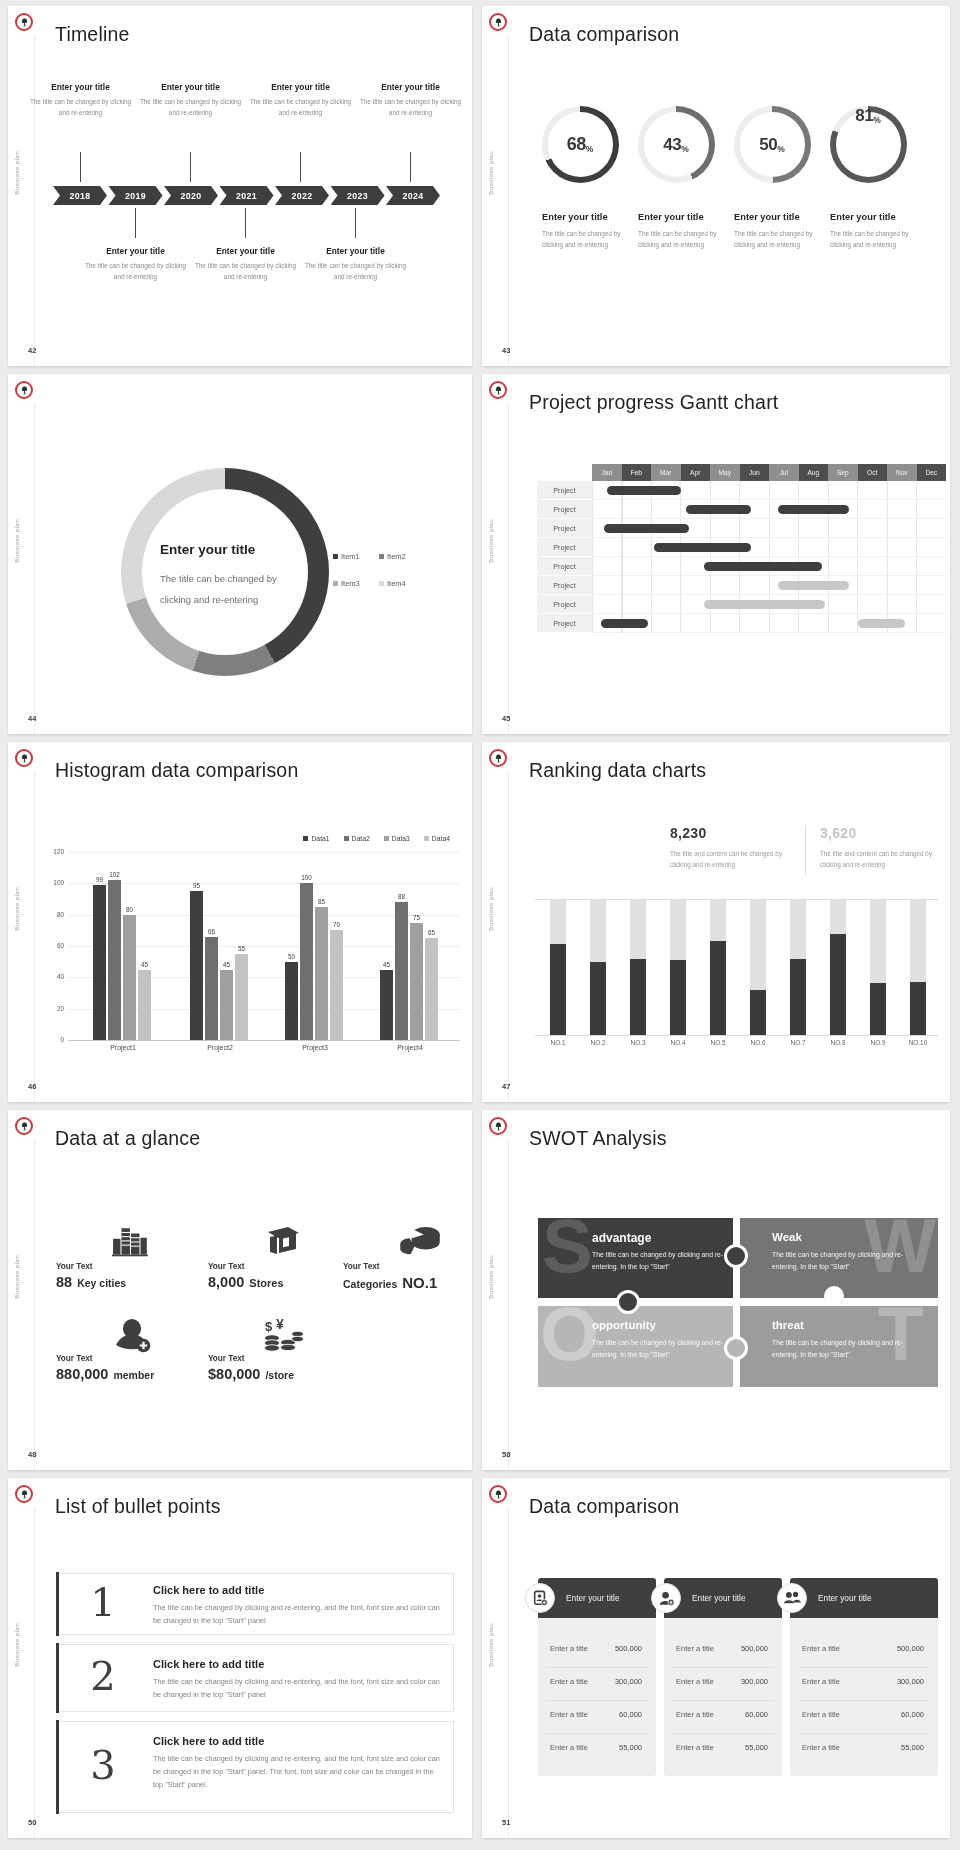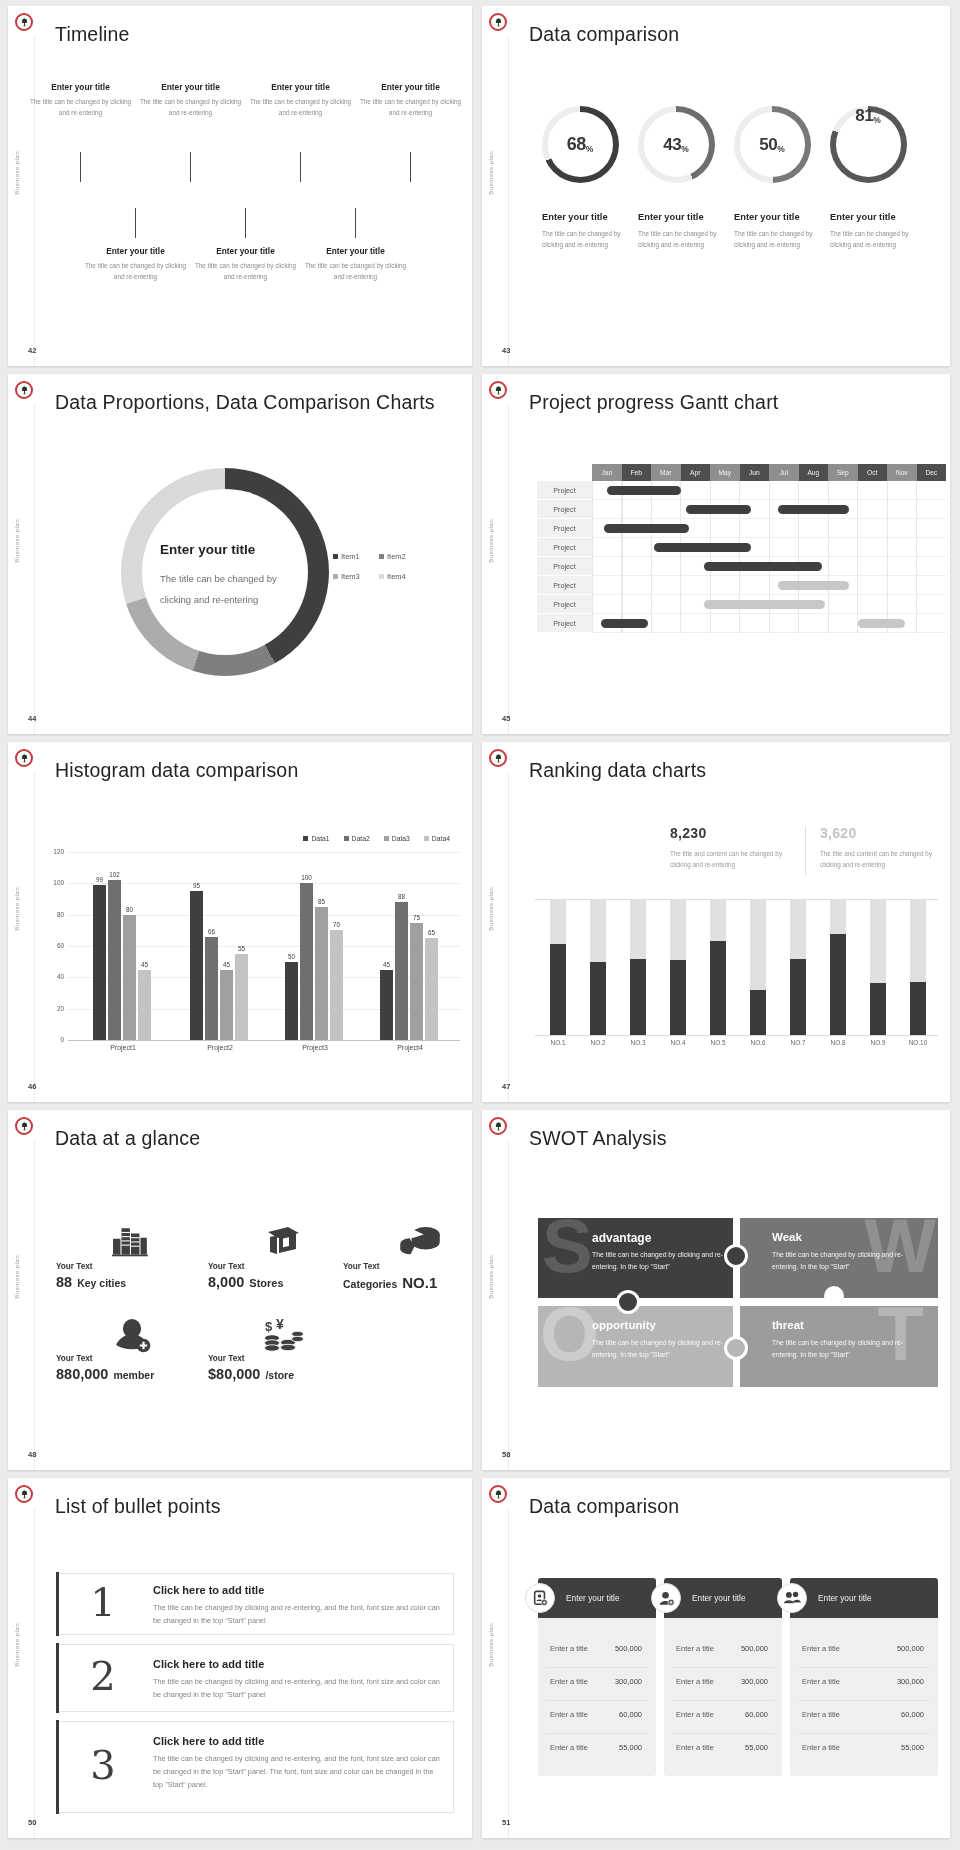--- a/index.html
+++ b/index.html
@@ -73,20 +73,29 @@
         <div style="position: absolute; left: 240.5px; top: 76px; width: 104px; text-align: center;">
           <div style="font-size: 8.3px; font-weight: bold; color: rgb(35, 35, 35);">Enter your title</div>
           <div style="font-size: 6.4px; color: rgb(140, 140, 140); line-height: 11px; margin-top: 4px;">The title can be changed by clicking and re-entering</div>
         </div>
         <div style="position: absolute; left: 292px; top: 146px; width: 1px; height: 30px; background: rgb(74, 74, 74);"></div>
         <div style="position: absolute; left: 350.5px; top: 76px; width: 104px; text-align: center;">
           <div style="font-size: 8.3px; font-weight: bold; color: rgb(35, 35, 35);">Enter your title</div>
           <div style="font-size: 6.4px; color: rgb(140, 140, 140); line-height: 11px; margin-top: 4px;">The title can be changed by clicking and re-entering</div>
         </div>
         <div style="position: absolute; left: 402px; top: 146px; width: 1px; height: 30px; background: rgb(74, 74, 74);"></div>
+        <div style="position: absolute; left: 45px; top: 180px; display: flex;">
+          <div style="width: 54px; height: 19px; margin-right: 1.5px; background: rgb(62, 62, 62); color: rgb(255, 255, 255); font-size: 8.8px; font-weight: bold; letter-spacing: 0.4px; display: flex; align-items: center; justify-content: center; clip-path: polygon(0px 0px, calc(100% - 7px) 0px, 100% 50%, calc(100% - 7px) 100%, 0px 100%, 7px 50%);">2018</div>
+          <div style="width: 54px; height: 19px; margin-right: 1.5px; background: rgb(62, 62, 62); color: rgb(255, 255, 255); font-size: 8.8px; font-weight: bold; letter-spacing: 0.4px; display: flex; align-items: center; justify-content: center; clip-path: polygon(0px 0px, calc(100% - 7px) 0px, 100% 50%, calc(100% - 7px) 100%, 0px 100%, 7px 50%);">2019</div>
+          <div style="width: 54px; height: 19px; margin-right: 1.5px; background: rgb(62, 62, 62); color: rgb(255, 255, 255); font-size: 8.8px; font-weight: bold; letter-spacing: 0.4px; display: flex; align-items: center; justify-content: center; clip-path: polygon(0px 0px, calc(100% - 7px) 0px, 100% 50%, calc(100% - 7px) 100%, 0px 100%, 7px 50%);">2020</div>
+          <div style="width: 54px; height: 19px; margin-right: 1.5px; background: rgb(62, 62, 62); color: rgb(255, 255, 255); font-size: 8.8px; font-weight: bold; letter-spacing: 0.4px; display: flex; align-items: center; justify-content: center; clip-path: polygon(0px 0px, calc(100% - 7px) 0px, 100% 50%, calc(100% - 7px) 100%, 0px 100%, 7px 50%);">2021</div>
+          <div style="width: 54px; height: 19px; margin-right: 1.5px; background: rgb(62, 62, 62); color: rgb(255, 255, 255); font-size: 8.8px; font-weight: bold; letter-spacing: 0.4px; display: flex; align-items: center; justify-content: center; clip-path: polygon(0px 0px, calc(100% - 7px) 0px, 100% 50%, calc(100% - 7px) 100%, 0px 100%, 7px 50%);">2022</div>
+          <div style="width: 54px; height: 19px; margin-right: 1.5px; background: rgb(62, 62, 62); color: rgb(255, 255, 255); font-size: 8.8px; font-weight: bold; letter-spacing: 0.4px; display: flex; align-items: center; justify-content: center; clip-path: polygon(0px 0px, calc(100% - 7px) 0px, 100% 50%, calc(100% - 7px) 100%, 0px 100%, 7px 50%);">2023</div>
+          <div style="width: 54px; height: 19px; margin-right: 1.5px; background: rgb(62, 62, 62); color: rgb(255, 255, 255); font-size: 8.8px; font-weight: bold; letter-spacing: 0.4px; display: flex; align-items: center; justify-content: center; clip-path: polygon(0px 0px, calc(100% - 7px) 0px, 100% 50%, calc(100% - 7px) 100%, 0px 100%, 7px 50%);">2024</div>
+        </div>
         <div style="position: absolute; left: 127px; top: 202px; width: 1px; height: 30px; background: rgb(74, 74, 74);"></div>
         <div style="position: absolute; left: 75.5px; top: 240px; width: 104px; text-align: center;">
           <div style="font-size: 8.3px; font-weight: bold; color: rgb(35, 35, 35);">Enter your title</div>
           <div style="font-size: 6.4px; color: rgb(140, 140, 140); line-height: 11px; margin-top: 4px;">The title can be changed by clicking and re-entering</div>
         </div>
         <div style="position: absolute; left: 237px; top: 202px; width: 1px; height: 30px; background: rgb(74, 74, 74);"></div>
         <div style="position: absolute; left: 185.5px; top: 240px; width: 104px; text-align: center;">
           <div style="font-size: 8.3px; font-weight: bold; color: rgb(35, 35, 35);">Enter your title</div>
           <div style="font-size: 6.4px; color: rgb(140, 140, 140); line-height: 11px; margin-top: 4px;">The title can be changed by clicking and re-entering</div>
         </div>
@@ -149,29 +158,28 @@
   </section>
 
   <section class="slide">
     <div class="logo">
         <svg viewBox="0 0 12 12" width="9" height="9">
           <path d="M6 0.5 C3.8 0.5 2.3 2.4 3 4 C1.8 4.8 2.4 6.8 4 6.8 L5.4 6.8 L5.4 9.5 L4 11 L8 11 L6.6 9.5 L6.6 6.8 L8 6.8 C9.6 6.8 10.2 4.8 9 4 C9.7 2.4 8.2 0.5 6 0.5 Z" fill="#20362b"></path>
         </svg>
       </div>
     <div class="vtext">Business plan</div>
     <div class="sline"></div>
-    <div class="stitle">Data Proportions, Data Comparison Charts</div>
     <div class="snum">44</div>
     <div class="sbody">
         <div style="position: absolute; left: 113px; top: 94px; width: 208px; height: 208px; border-radius: 50%; background: conic-gradient(rgb(63, 63, 63) 0%, rgb(63, 63, 63) 42%, rgb(127, 127, 127) 42%, rgb(127, 127, 127) 55%, rgb(172, 172, 172) 55%, rgb(172, 172, 172) 70%, rgb(217, 217, 217) 70%, rgb(217, 217, 217) 100%);">
           <div style="position: absolute; inset: 21px; border-radius: 50%; background: rgb(255, 255, 255);"></div>
         </div>
         <div style="position: absolute; left: 152px; top: 168px; font-size: 13.5px; font-weight: bold; color: rgb(35, 35, 35);">Enter your title</div>
         <div style="position: absolute; left: 152px; top: 194px; width: 136px; font-size: 9.5px; color: rgb(110, 110, 110); line-height: 21px;">The title can be changed by clicking and re-entering</div>
-        <div style="position: absolute; left: 325px; top: 178px; display: grid; grid-template-columns: 46px 46px; row-gap: 11px;">
+        <div style="position: absolute; left: 325px; top: 178px; display: grid; grid-template-columns: 46px 46px; row-gap: 18px;">
           <div style="display: flex; align-items: center; gap: 3px;">
             <div style="width: 5px; height: 5px; background: rgb(63, 63, 63);"></div>
             <div style="font-size: 7.5px; color: rgb(89, 89, 89);">Item1</div>
           </div>
           <div style="display: flex; align-items: center; gap: 3px;">
             <div style="width: 5px; height: 5px; background: rgb(127, 127, 127);"></div>
             <div style="font-size: 7.5px; color: rgb(89, 89, 89);">Item2</div>
           </div>
           <div style="display: flex; align-items: center; gap: 3px;">
             <div style="width: 5px; height: 5px; background: rgb(172, 172, 172);"></div>

